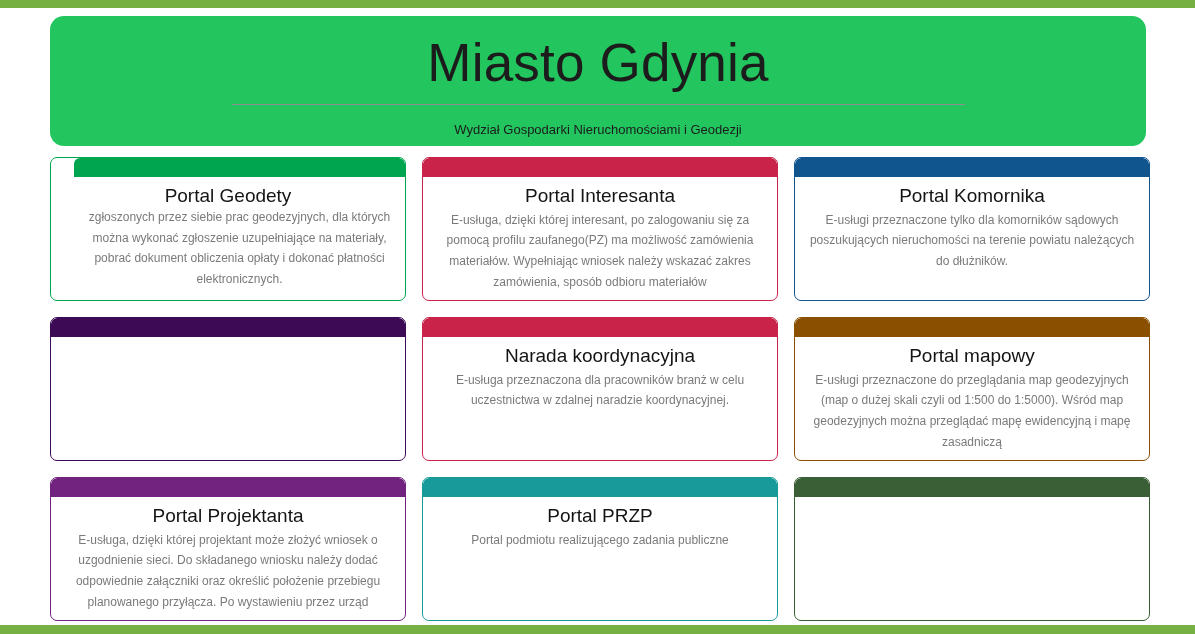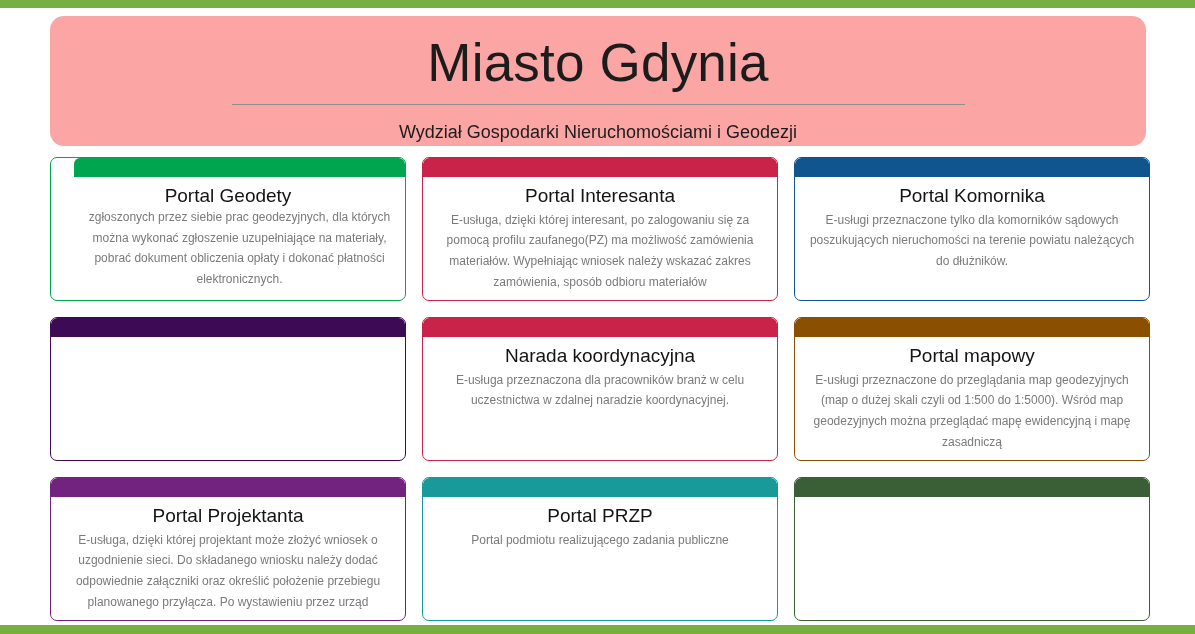--- a/index.html
+++ b/index.html
@@ -48,21 +48,21 @@
     margin: 16px 0 0 0;
     letter-spacing: 0.2px;
   }
   .header-divider {
     width: 733px;
     height: 1px;
     background: #8f8f8f;
     margin: 15px auto 0 auto;
   }
   .header-subtitle {
-    font-size: 18px;
+    font-size: 13px;
     color: #1c1c1c;
     margin-top: 17px;
   }
 
   
   .grid {
     position: absolute;
     left: 50px;
     top: 157px;
     width: 1100px;
@@ -118,21 +118,21 @@
   }
   .card.overlap .card-desc {
     padding-top: 30px;
   }
 </style>
 </head>
 <body>
 
 <div class="accent-bar top" style="background: rgb(118, 176, 67);"></div>
 
-<div class="header-panel" style="background: #fca5a5;">
+<div class="header-panel" style="background: #22c55e;">
   <div class="header-title">Miasto Gdynia</div>
   <div class="header-divider"></div>
   <div class="header-subtitle">Wydział Gospodarki Nieruchomościami i Geodezji</div>
 </div>
 
 <div class="grid">
   <div class="grid-row">
     <div class="card overlap" style="border-color: rgb(0, 165, 80); padding-left: 23px;">
       <div class="card-strip" style="background: rgb(0, 165, 80);"></div>
       <div class="card-body">

